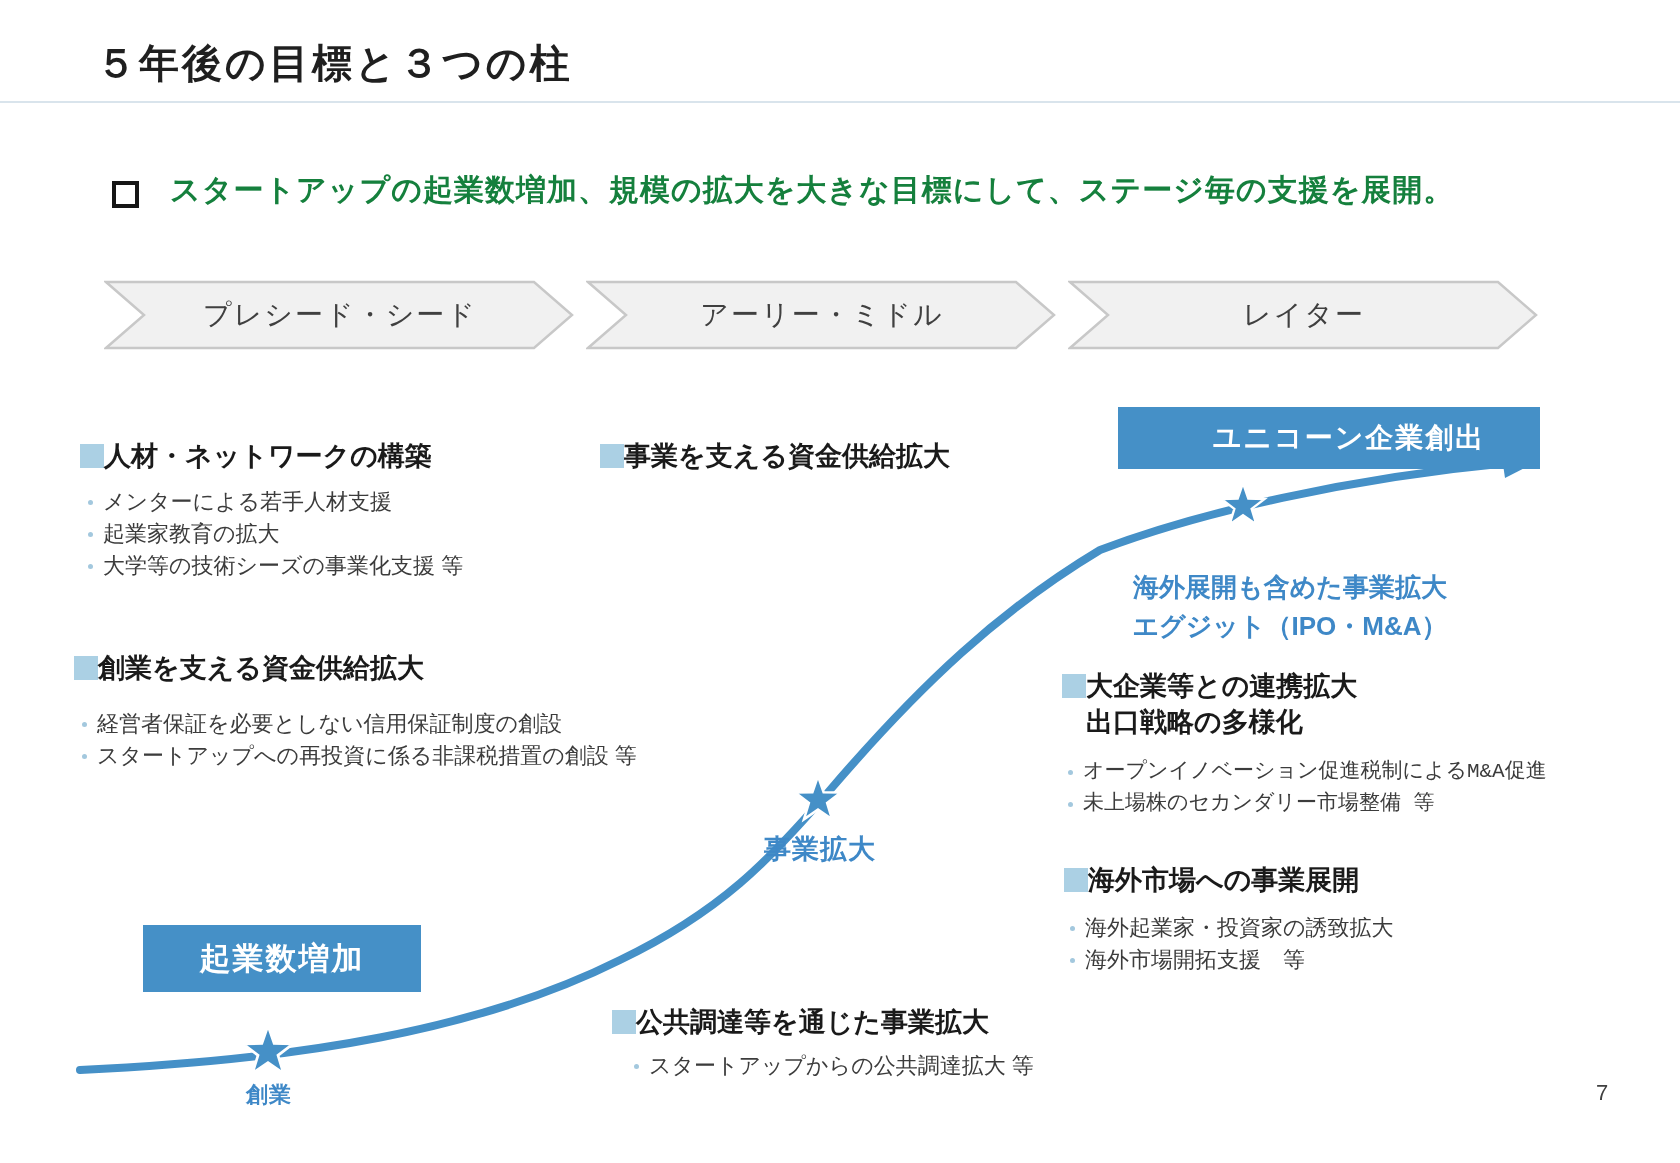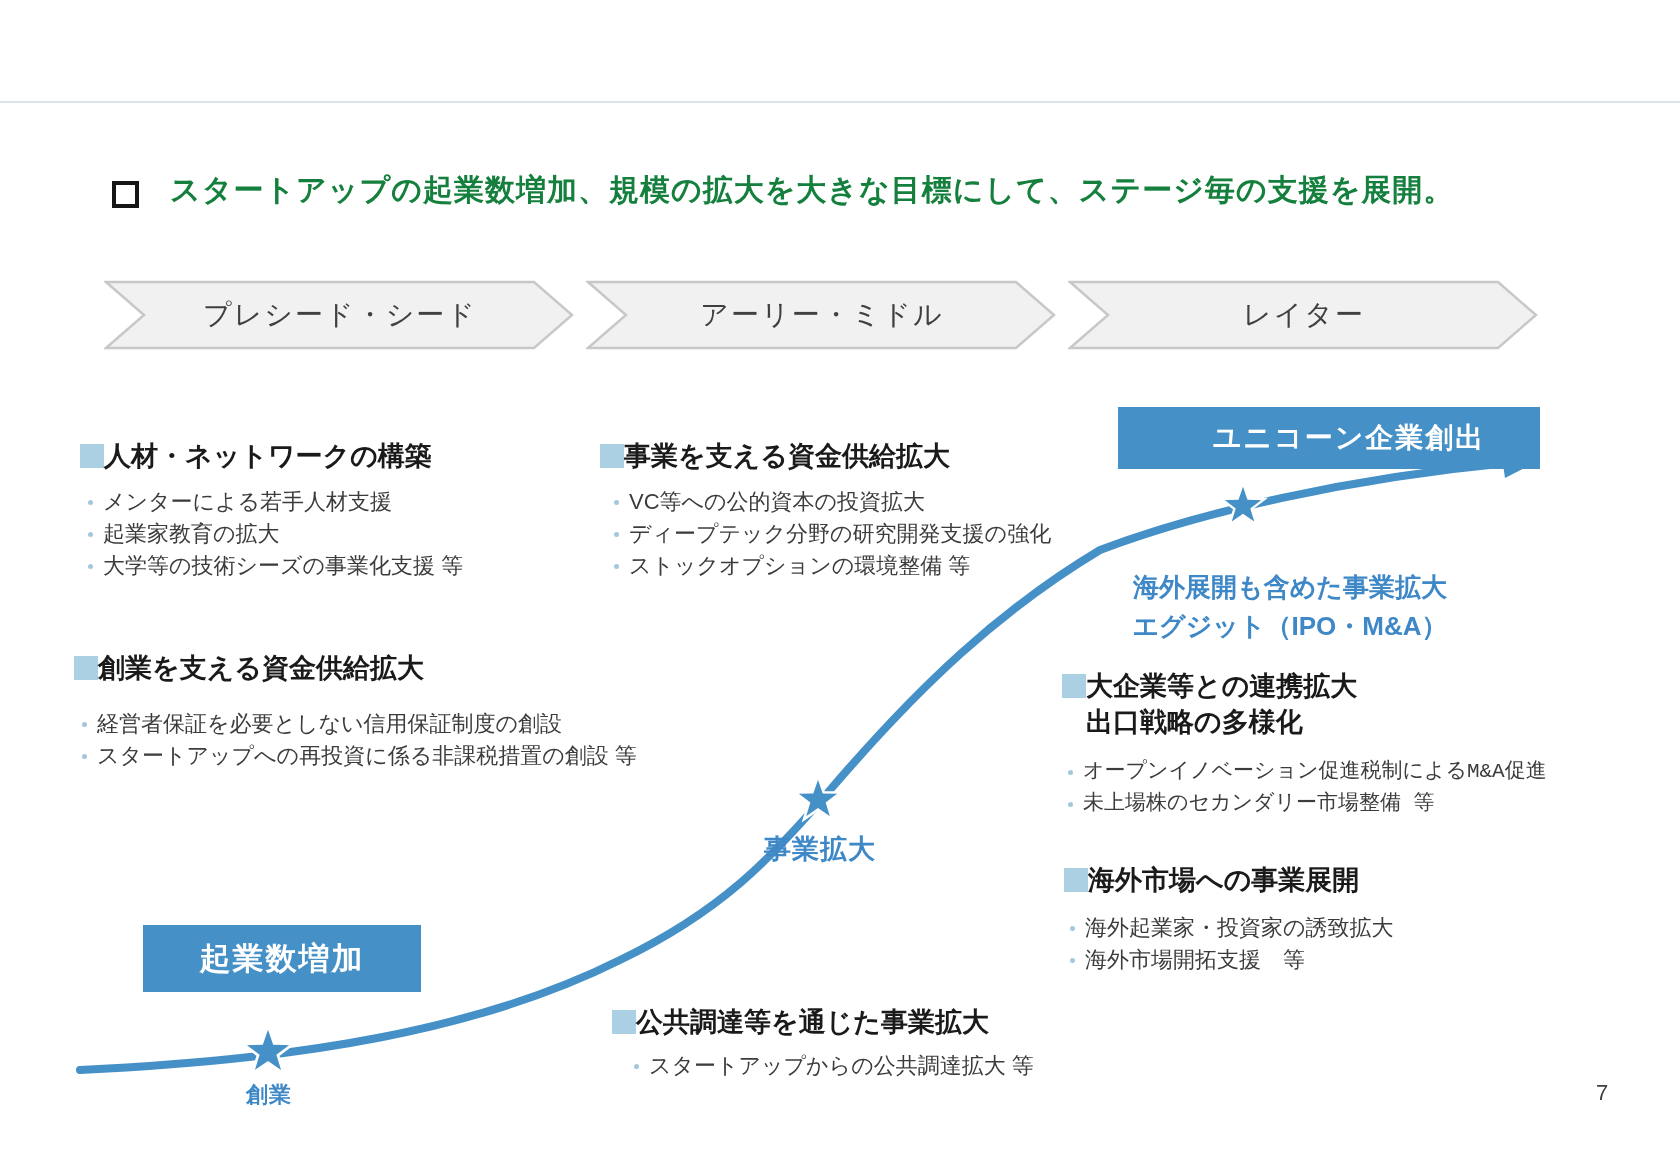--- a/index.html
+++ b/index.html
@@ -56,20 +56,21 @@
       <path d="M0,-24 L5.6,-7.8 L22.8,-7.4 L9.1,3 L14.1,19.4 L0,9.6 L-14.1,19.4 L-9.1,3 L-22.8,-7.4 L-5.6,-7.8 Z" fill="#4590C7" stroke="#ffffff" stroke-width="2.5"></path>
     </g>
     <g transform="translate(818,800)">
       <path d="M0,-24 L5.6,-7.8 L22.8,-7.4 L9.1,3 L14.1,19.4 L0,9.6 L-14.1,19.4 L-9.1,3 L-22.8,-7.4 L-5.6,-7.8 Z" fill="#4590C7" stroke="#ffffff" stroke-width="2.5"></path>
     </g>
     <g transform="translate(1243,506) scale(0.95)">
       <path d="M0,-24 L5.6,-7.8 L22.8,-7.4 L9.1,3 L14.1,19.4 L0,9.6 L-14.1,19.4 L-9.1,3 L-22.8,-7.4 L-5.6,-7.8 Z" fill="#4590C7" stroke="#ffffff" stroke-width="2.5"></path>
     </g>
   </svg>
 
+  <div class="abs page-title">５年後の目標と３つの柱</div>
   <div class="abs title-divider"></div>
 
   <div class="abs lead-square"></div>
   <div class="abs lead-text">スタートアップの起業数増加、規模の拡大を大きな目標にして、ステージ毎の支援を展開。</div>
 
   <div class="abs chevron chev1">
     <svg width="472" height="70" viewBox="0 0 472 70">
       <polygon points="2,2 430,2 468,35 430,68 2,68 40,35" fill="#f1f1f1" stroke="#c8c8c8" stroke-width="2.5"></polygon>
     </svg>
     <div class="lbl">プレシード・シード</div>
@@ -102,34 +103,20 @@
       </div>
     <div class="item">
         <span class="dot"></span>
         <span>大学等の技術シーズの事業化支援 等</span>
       </div>
   </div>
 
   <div class="abs sec-h s1h">
     <span class="sq"></span>
     <span>事業を支える資金供給拡大</span>
-  </div>
-  <div class="abs items s1i">
-    <div class="item">
-        <span class="dot"></span>
-        <span>VC等への公的資本の投資拡大</span>
-      </div>
-    <div class="item">
-        <span class="dot"></span>
-        <span>ディープテック分野の研究開発支援の強化</span>
-      </div>
-    <div class="item">
-        <span class="dot"></span>
-        <span>ストックオプションの環境整備 等</span>
-      </div>
   </div>
 
   <div class="abs sec-h s2h">
     <span class="sq"></span>
     <span>創業を支える資金供給拡大</span>
   </div>
   <div class="abs items s2i">
     <div class="item">
         <span class="dot"></span>
         <span>経営者保証を必要としない信用保証制度の創設</span>

